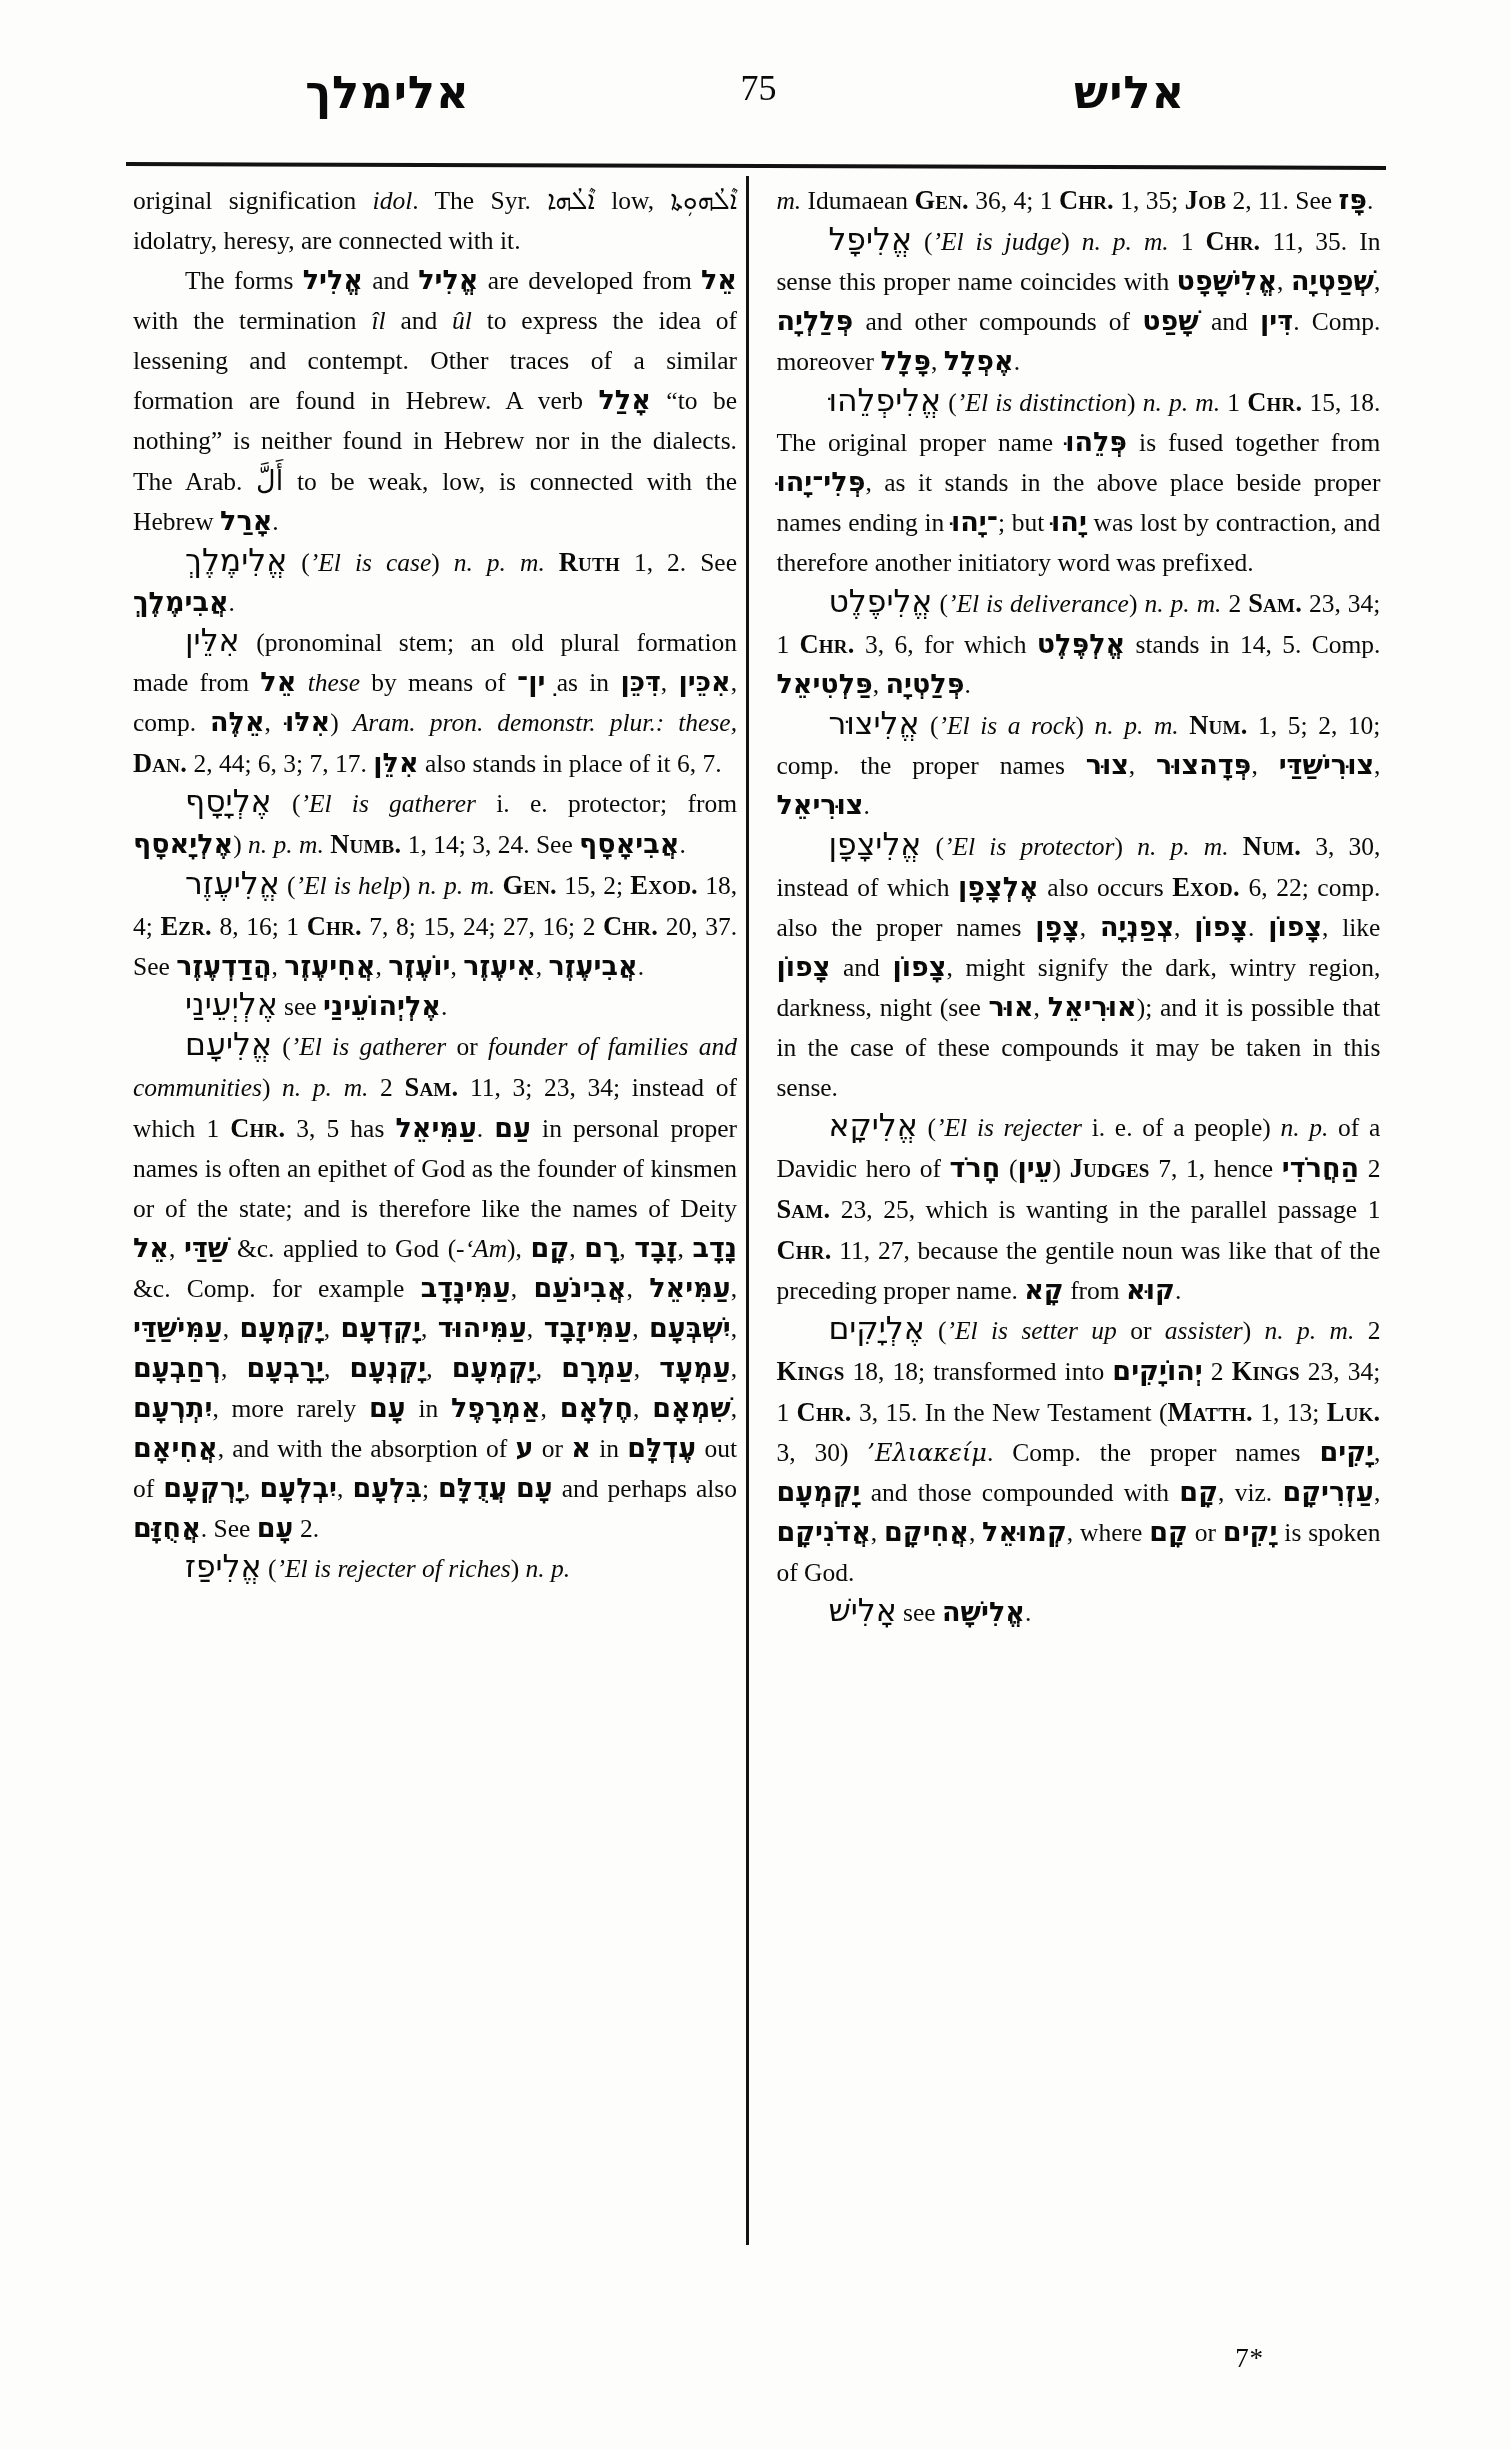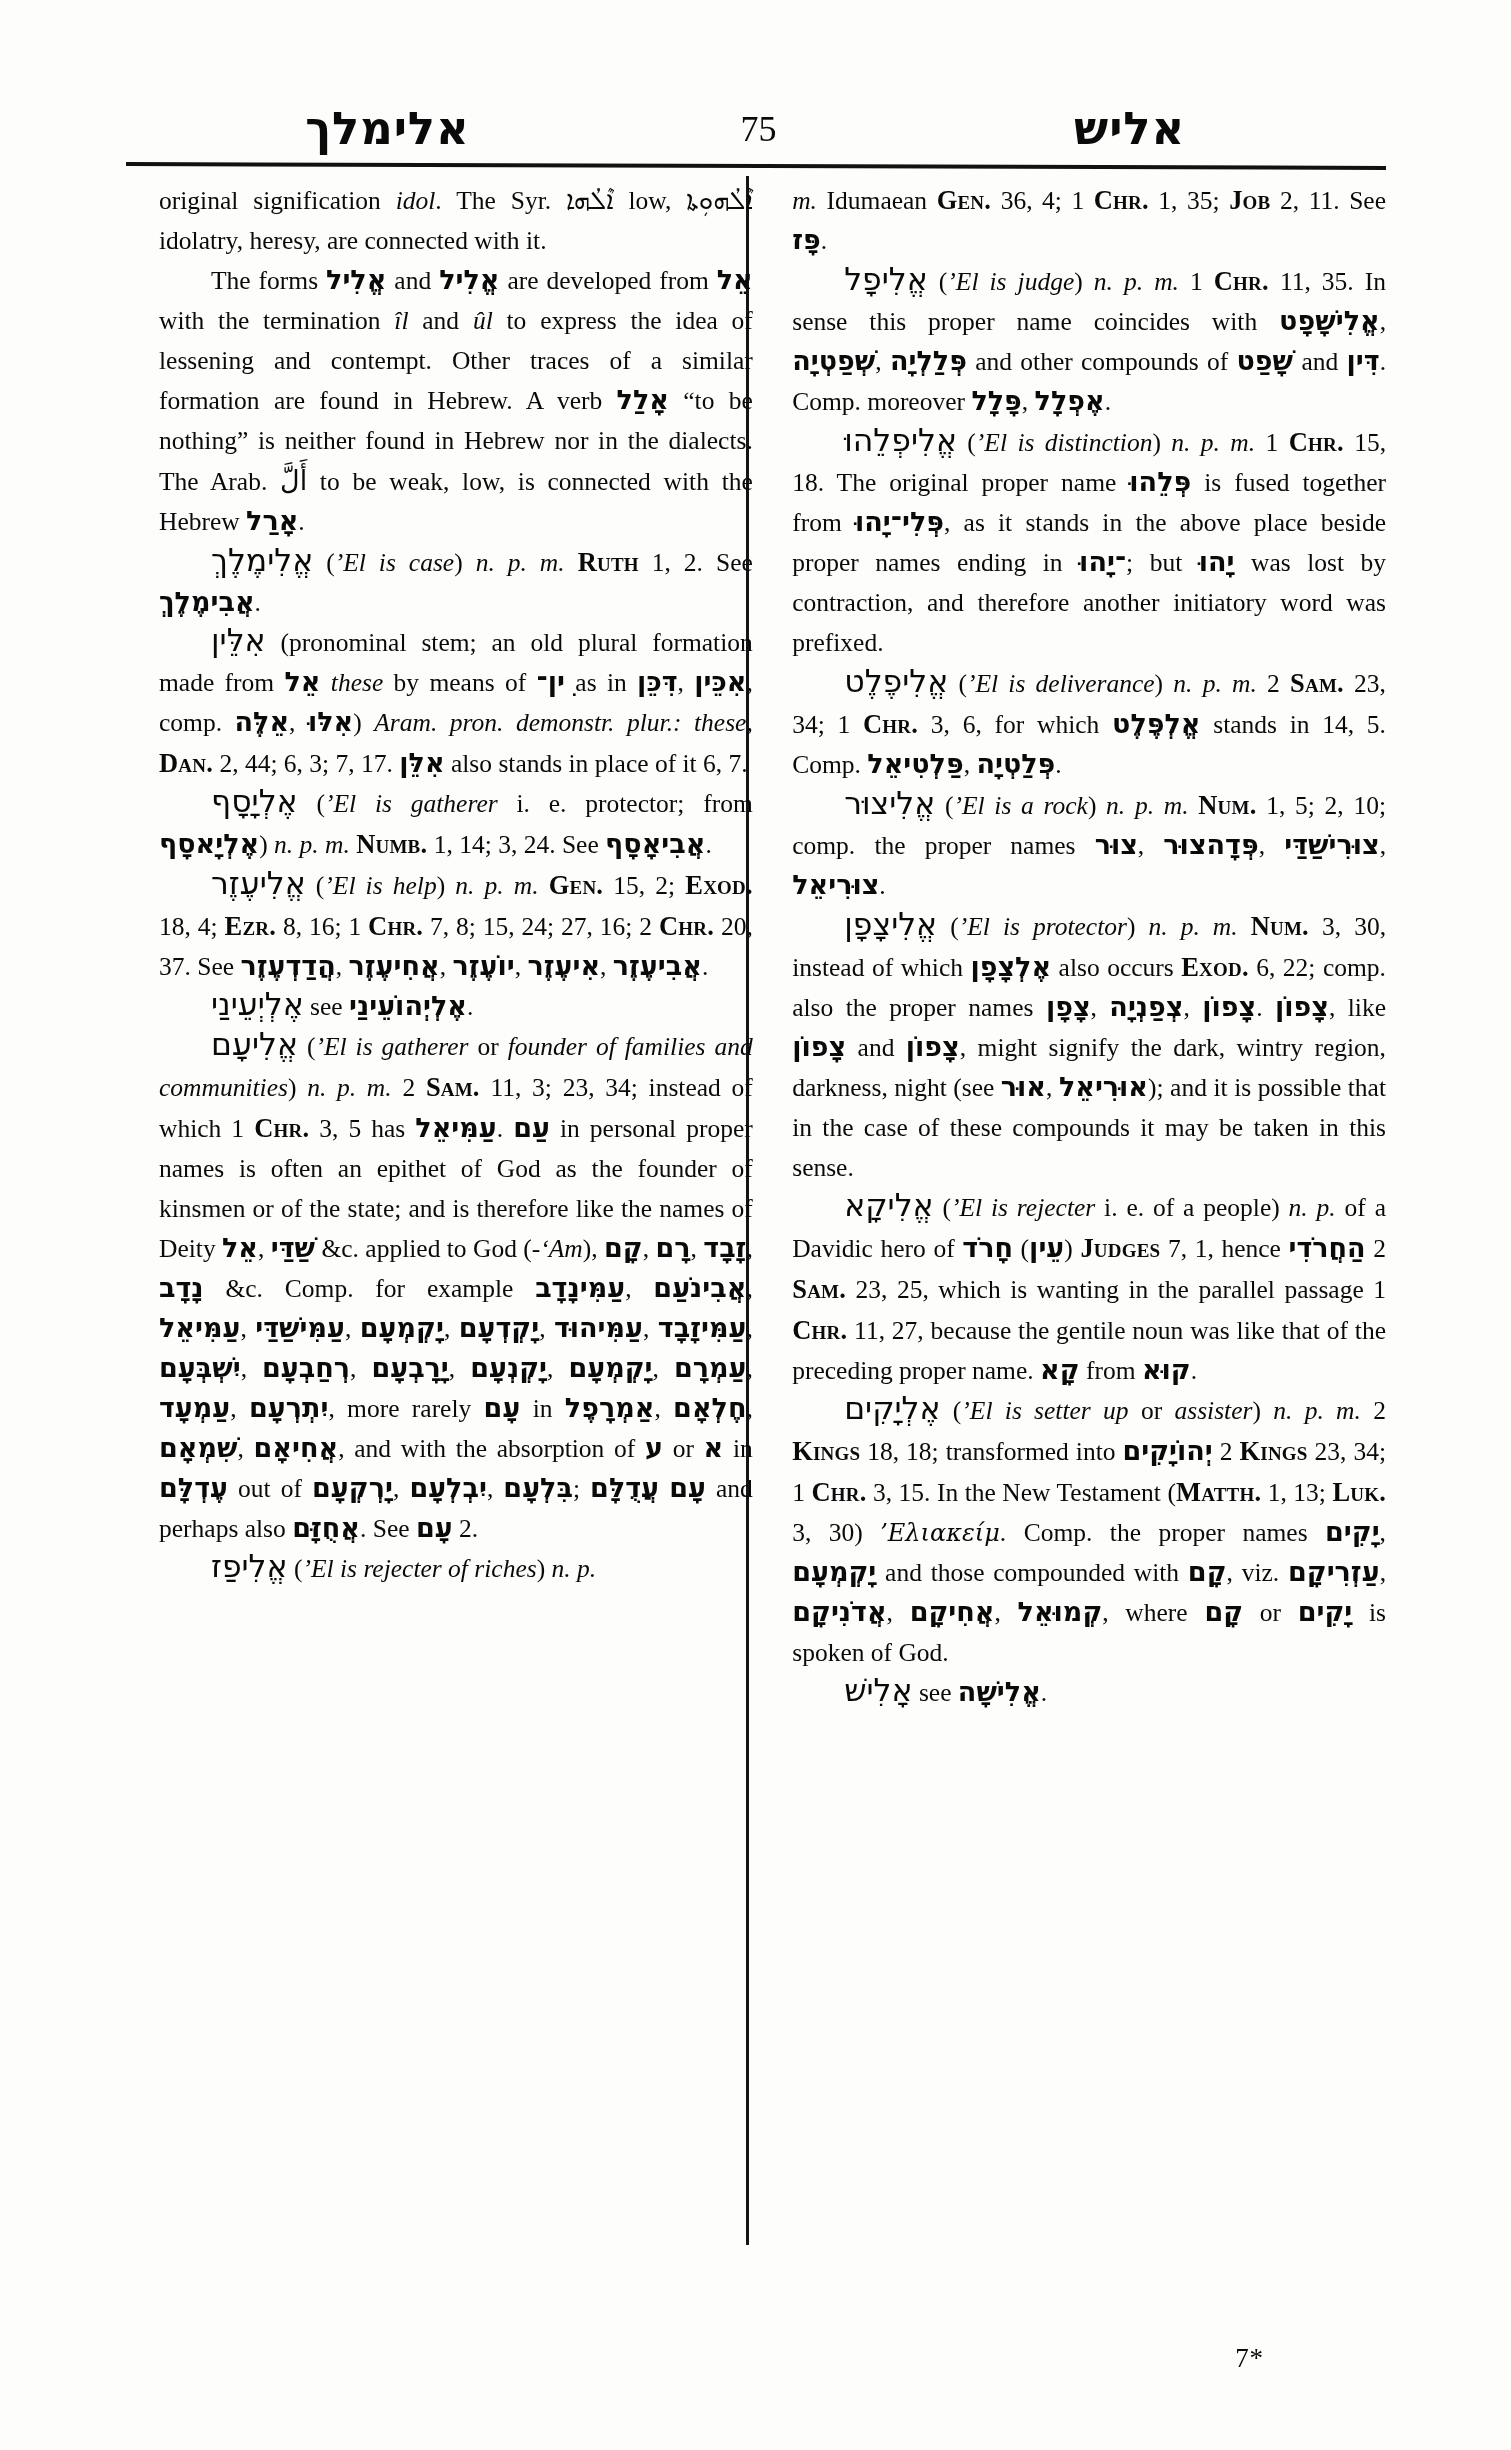--- a/index.html
+++ b/index.html
@@ -26,21 +26,21 @@
   }
 
   
   .head {
     position: absolute;
     left: 140px;
     right: 135px;
     top: 70px;
     height: 81px;
     display: flex;
-    align-items: flex-end;
+    align-items: flex-start;
     justify-content: space-between;
   }
   .head-side {
     width: 40%;
     display: flex;
     justify-content: center;
     align-items: flex-end;
   }
   .head-heb {
     font-family: "DejaVu Sans", sans-serif;
@@ -69,22 +69,21 @@
   }
 
   
   .cols {
     position: absolute;
     left: 133px;
     right: 126px;
     top: 180px;
     bottom: 108px;
     display: flex;
-    justify-content: space-between;
-    margin-left: 26px;
+    justify-content: flex-start;
   }
   .col {
     width: 604px;
     font-size: 25.5px;
     line-height: 40px;
     text-align: justify;
     text-justify: inter-word;
     hyphens: none;
   }
   .col-left { padding-right: 16px; }

